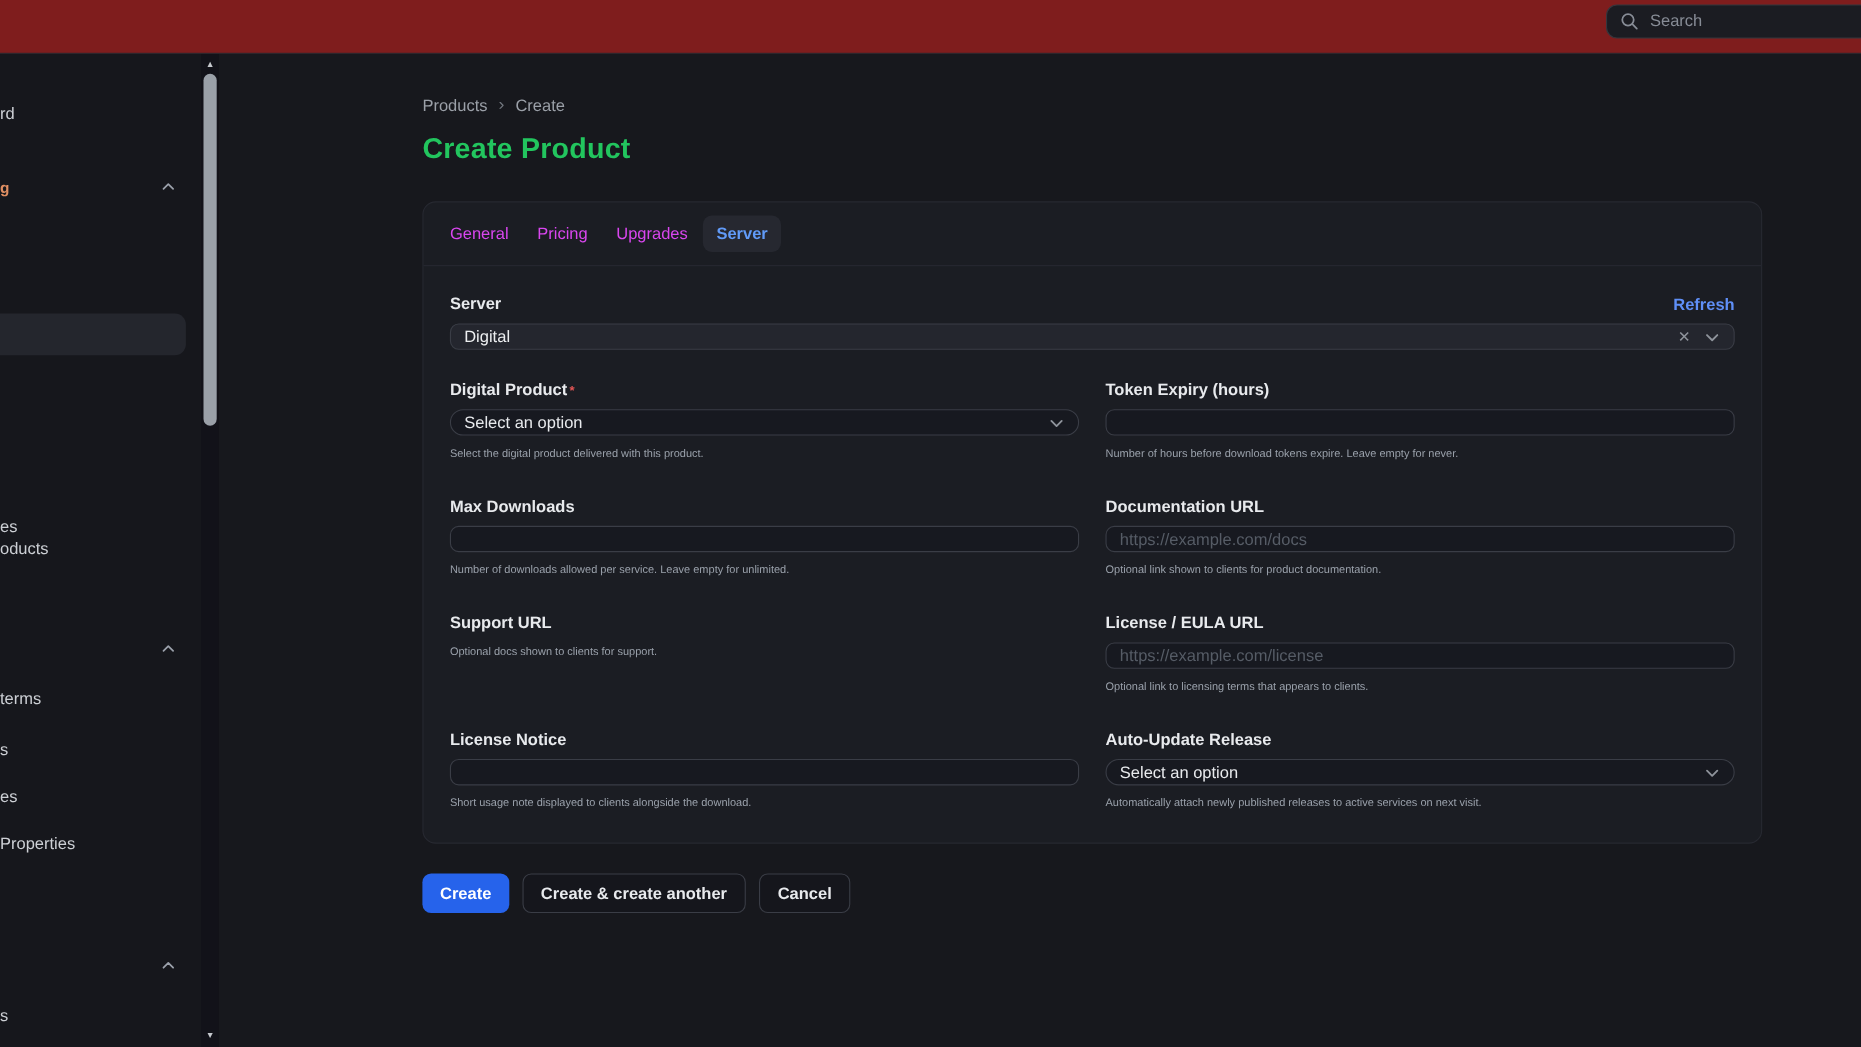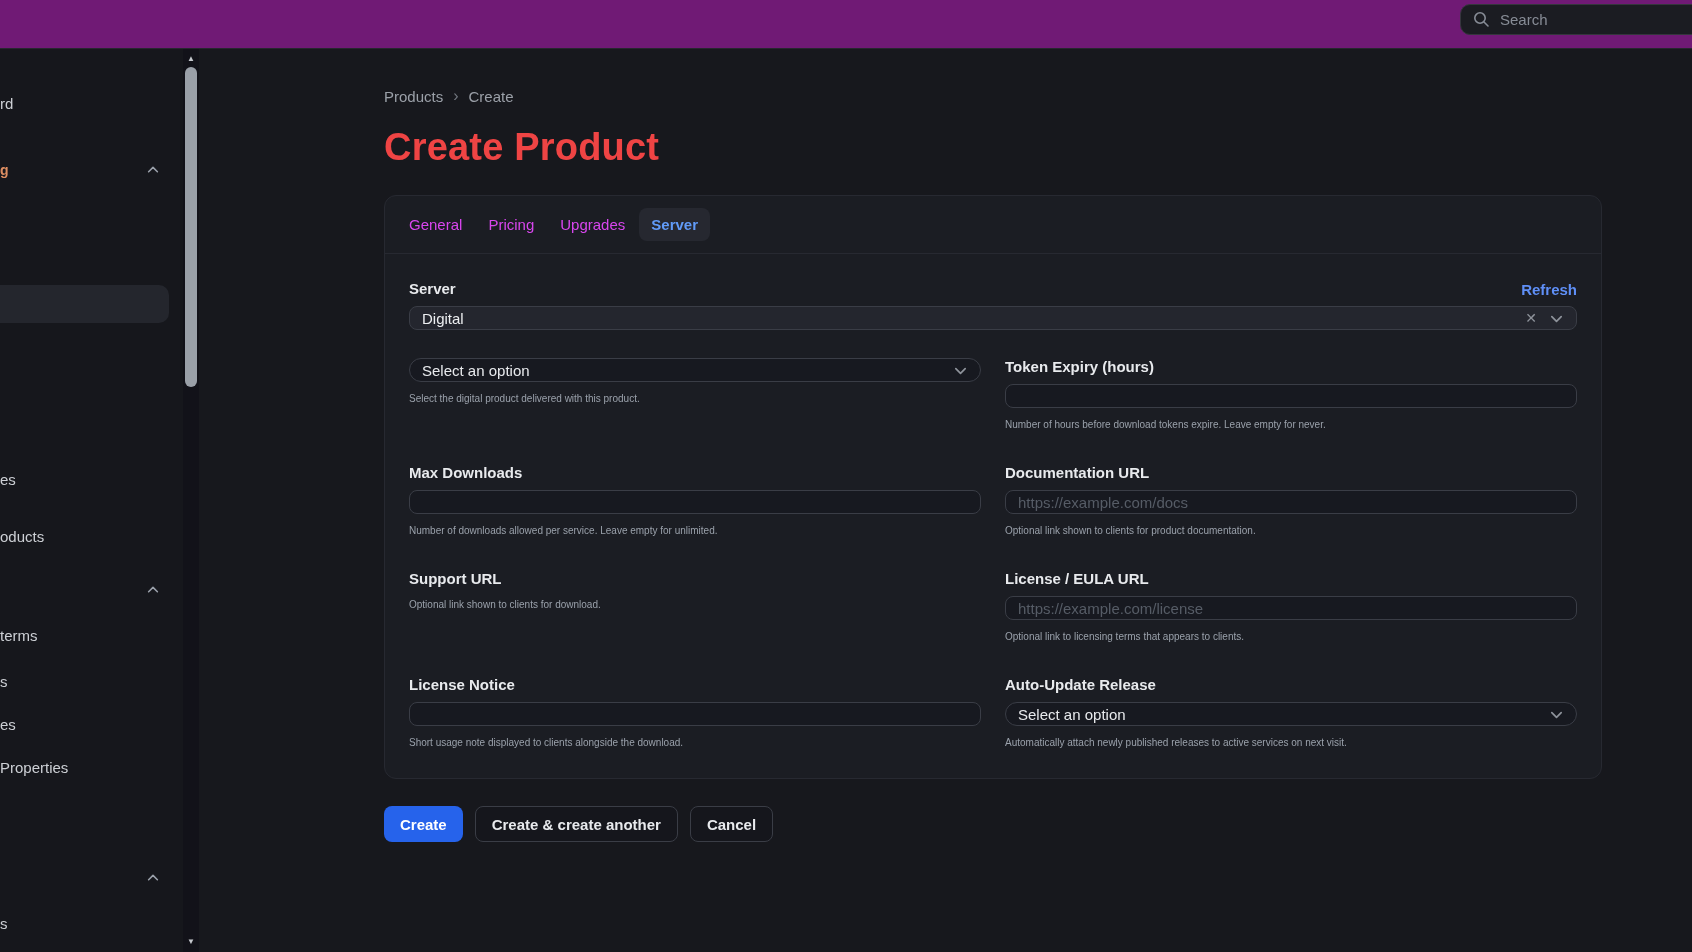--- a/index.html
+++ b/index.html
@@ -2,42 +2,42 @@
 <html><head>
 <meta charset="utf-8">
 <style>
   html,body{margin:0;padding:0;}
   body{
     width:1692px;height:952px;overflow:hidden;position:relative;
     background:#17181d;color:#e6e8eb;
     font-family:"Liberation Sans", sans-serif;
   }
   
-  .topbar{position:absolute;top:0;left:0;width:1692px;height:48px;background:#701a75;border-bottom:1px solid #26272e;z-index:5;}
+  .topbar{position:absolute;top:0;left:0;width:1692px;height:48px;background:#7f1d1d;border-bottom:1px solid #26272e;z-index:5;}
   .search{position:absolute;top:4px;left:1460px;width:262px;height:31px;background:#1b1c22;border:1px solid #35363d;border-radius:10px;display:flex;align-items:center;gap:10px;padding:0 12px;color:#878c96;font-size:15px;box-sizing:border-box;}
   .search svg{flex:0 0 auto;}
   
   .app{position:absolute;top:49px;left:0;right:0;bottom:0;display:flex;}
   .sidebar{width:183px;position:relative;background:#16171c;flex:0 0 auto;}
   .side-item{position:absolute;left:0;height:38px;display:flex;align-items:center;color:#cdd0d5;font-size:15px;font-weight:500;width:170px;cursor:pointer;}
   .side-item.selected{background:#24262d;border-radius:0 10px 10px 0;width:169px;}
   .side-group{color:#de8e62;font-weight:600;font-size:14px;}
   .side-chev{position:absolute;left:146px;top:12px;color:#9ba1ab;}
   
   .sbar{width:16px;background:#121219;position:relative;flex:0 0 auto;}
   .sbar .thumb{position:absolute;left:2px;top:18px;width:12px;height:320px;background:#9aa0a8;border-radius:6px;}
   .sbar .arrow{position:absolute;left:0;width:16px;text-align:center;color:#c6c9ce;font-size:8px;line-height:10px;cursor:pointer;}
   .arrow.up{top:5px;}
   .arrow.down{bottom:5px;}
   
   .main{flex:1 1 auto;padding:38px 0 0 185px;box-sizing:border-box;}
   .breadcrumb{display:flex;align-items:center;gap:10px;font-size:15px;color:#9ba0a8;height:18px;}
   .crumb-sep{color:#71767e;font-size:16px;line-height:14px;}
   .crumb-link{cursor:pointer;}
-  .title{margin:24px 0 0;font-size:38px;line-height:36px;font-weight:700;color:#ef4444;letter-spacing:.2px;}
+  .title{margin:12px 0 0;font-size:26px;line-height:36px;font-weight:700;color:#22c55e;letter-spacing:.2px;}
   
   .card{margin-top:30px;width:1218px;background:#1b1d23;border:1px solid #272931;border-radius:12px;box-sizing:border-box;}
   .card-header{height:57px;display:flex;align-items:center;padding:0 12px;border-bottom:1px solid #272931;}
   .tab{padding:8px 12px;font-size:15px;font-weight:500;color:#d946ef;border-radius:8px;margin-right:2px;cursor:pointer;}
   .tab.active{background:#262830;color:#619bf8;font-weight:600;}
   .card-body{padding:26px 24px 26px;}
   .row-head{display:flex;justify-content:space-between;align-items:center;margin-bottom:8px;height:18px;}
   .flabel{font-size:15px;font-weight:600;color:#e8eaed;line-height:18px;}
   .req{color:#e25555;margin-left:2px;font-size:12px;vertical-align:top;font-weight:700;}
   .link{font-size:15px;font-weight:600;color:#5f8ff7;cursor:pointer;}
@@ -82,21 +82,21 @@
             <polyline points="3,10 8,5 13,10" stroke="#9ba1ab" stroke-width="1.8" stroke-linecap="round" stroke-linejoin="round"></polyline>
           </svg>
       </span>
     </div>
     <div class="side-item selected" style="top:236px">
       <span></span>
     </div>
     <div class="side-item" style="top:411px">
       <span>es</span>
     </div>
-    <div class="side-item" style="top:468px">
+    <div class="side-item" style="top:431px">
       <span>oducts</span>
     </div>
     <div class="side-item" style="top:522px">
       <span class="side-chev">
         <svg width="14" height="14" viewBox="0 0 16 16" fill="none">
             <polyline points="3,10 8,5 13,10" stroke="#9ba1ab" stroke-width="1.8" stroke-linecap="round" stroke-linejoin="round"></polyline>
           </svg>
       </span>
     </div>
     <div class="side-item" style="top:567px">
@@ -159,20 +159,23 @@
               <svg width="15" height="15" viewBox="0 0 16 16" fill="none">
                   <polyline points="3,6 8,11 13,6" stroke="#8e939b" stroke-width="1.8" stroke-linecap="round" stroke-linejoin="round"></polyline>
                 </svg>
             </span>
           </div>
         </div>
 
         <div class="grid">
 
           <div class="field">
+            <div class="row-head">
+              <span class="flabel"><span>Digital Product</span><span class="req">*</span></span>
+            </div>
             <div class="control select">
               <span>Select an option</span>
               <svg width="15" height="15" viewBox="0 0 16 16" fill="none">
                   <polyline points="3,6 8,11 13,6" stroke="#8e939b" stroke-width="1.8" stroke-linecap="round" stroke-linejoin="round"></polyline>
                 </svg>
             </div>
             <div class="helper">Select the digital product delivered with this product.</div>
           </div>
 
           <div class="field">
@@ -196,21 +199,21 @@
                 <span class="flabel">Documentation URL</span>
               </div>
             <input class="control" type="text" placeholder="https://example.com/docs" style="">
             <div class="helper">Optional link shown to clients for product documentation.</div>
           </div>
 
           <div class="field">
             <div class="row-head">
                 <span class="flabel">Support URL</span>
               </div>
-            <div class="helper">Optional link shown to clients for download.</div>
+            <div class="helper">Optional docs shown to clients for support.</div>
           </div>
 
           <div class="field">
             <div class="row-head">
                 <span class="flabel">License / EULA URL</span>
               </div>
             <input class="control" type="text" placeholder="https://example.com/license" style="">
             <div class="helper">Optional link to licensing terms that appears to clients.</div>
           </div>
 

